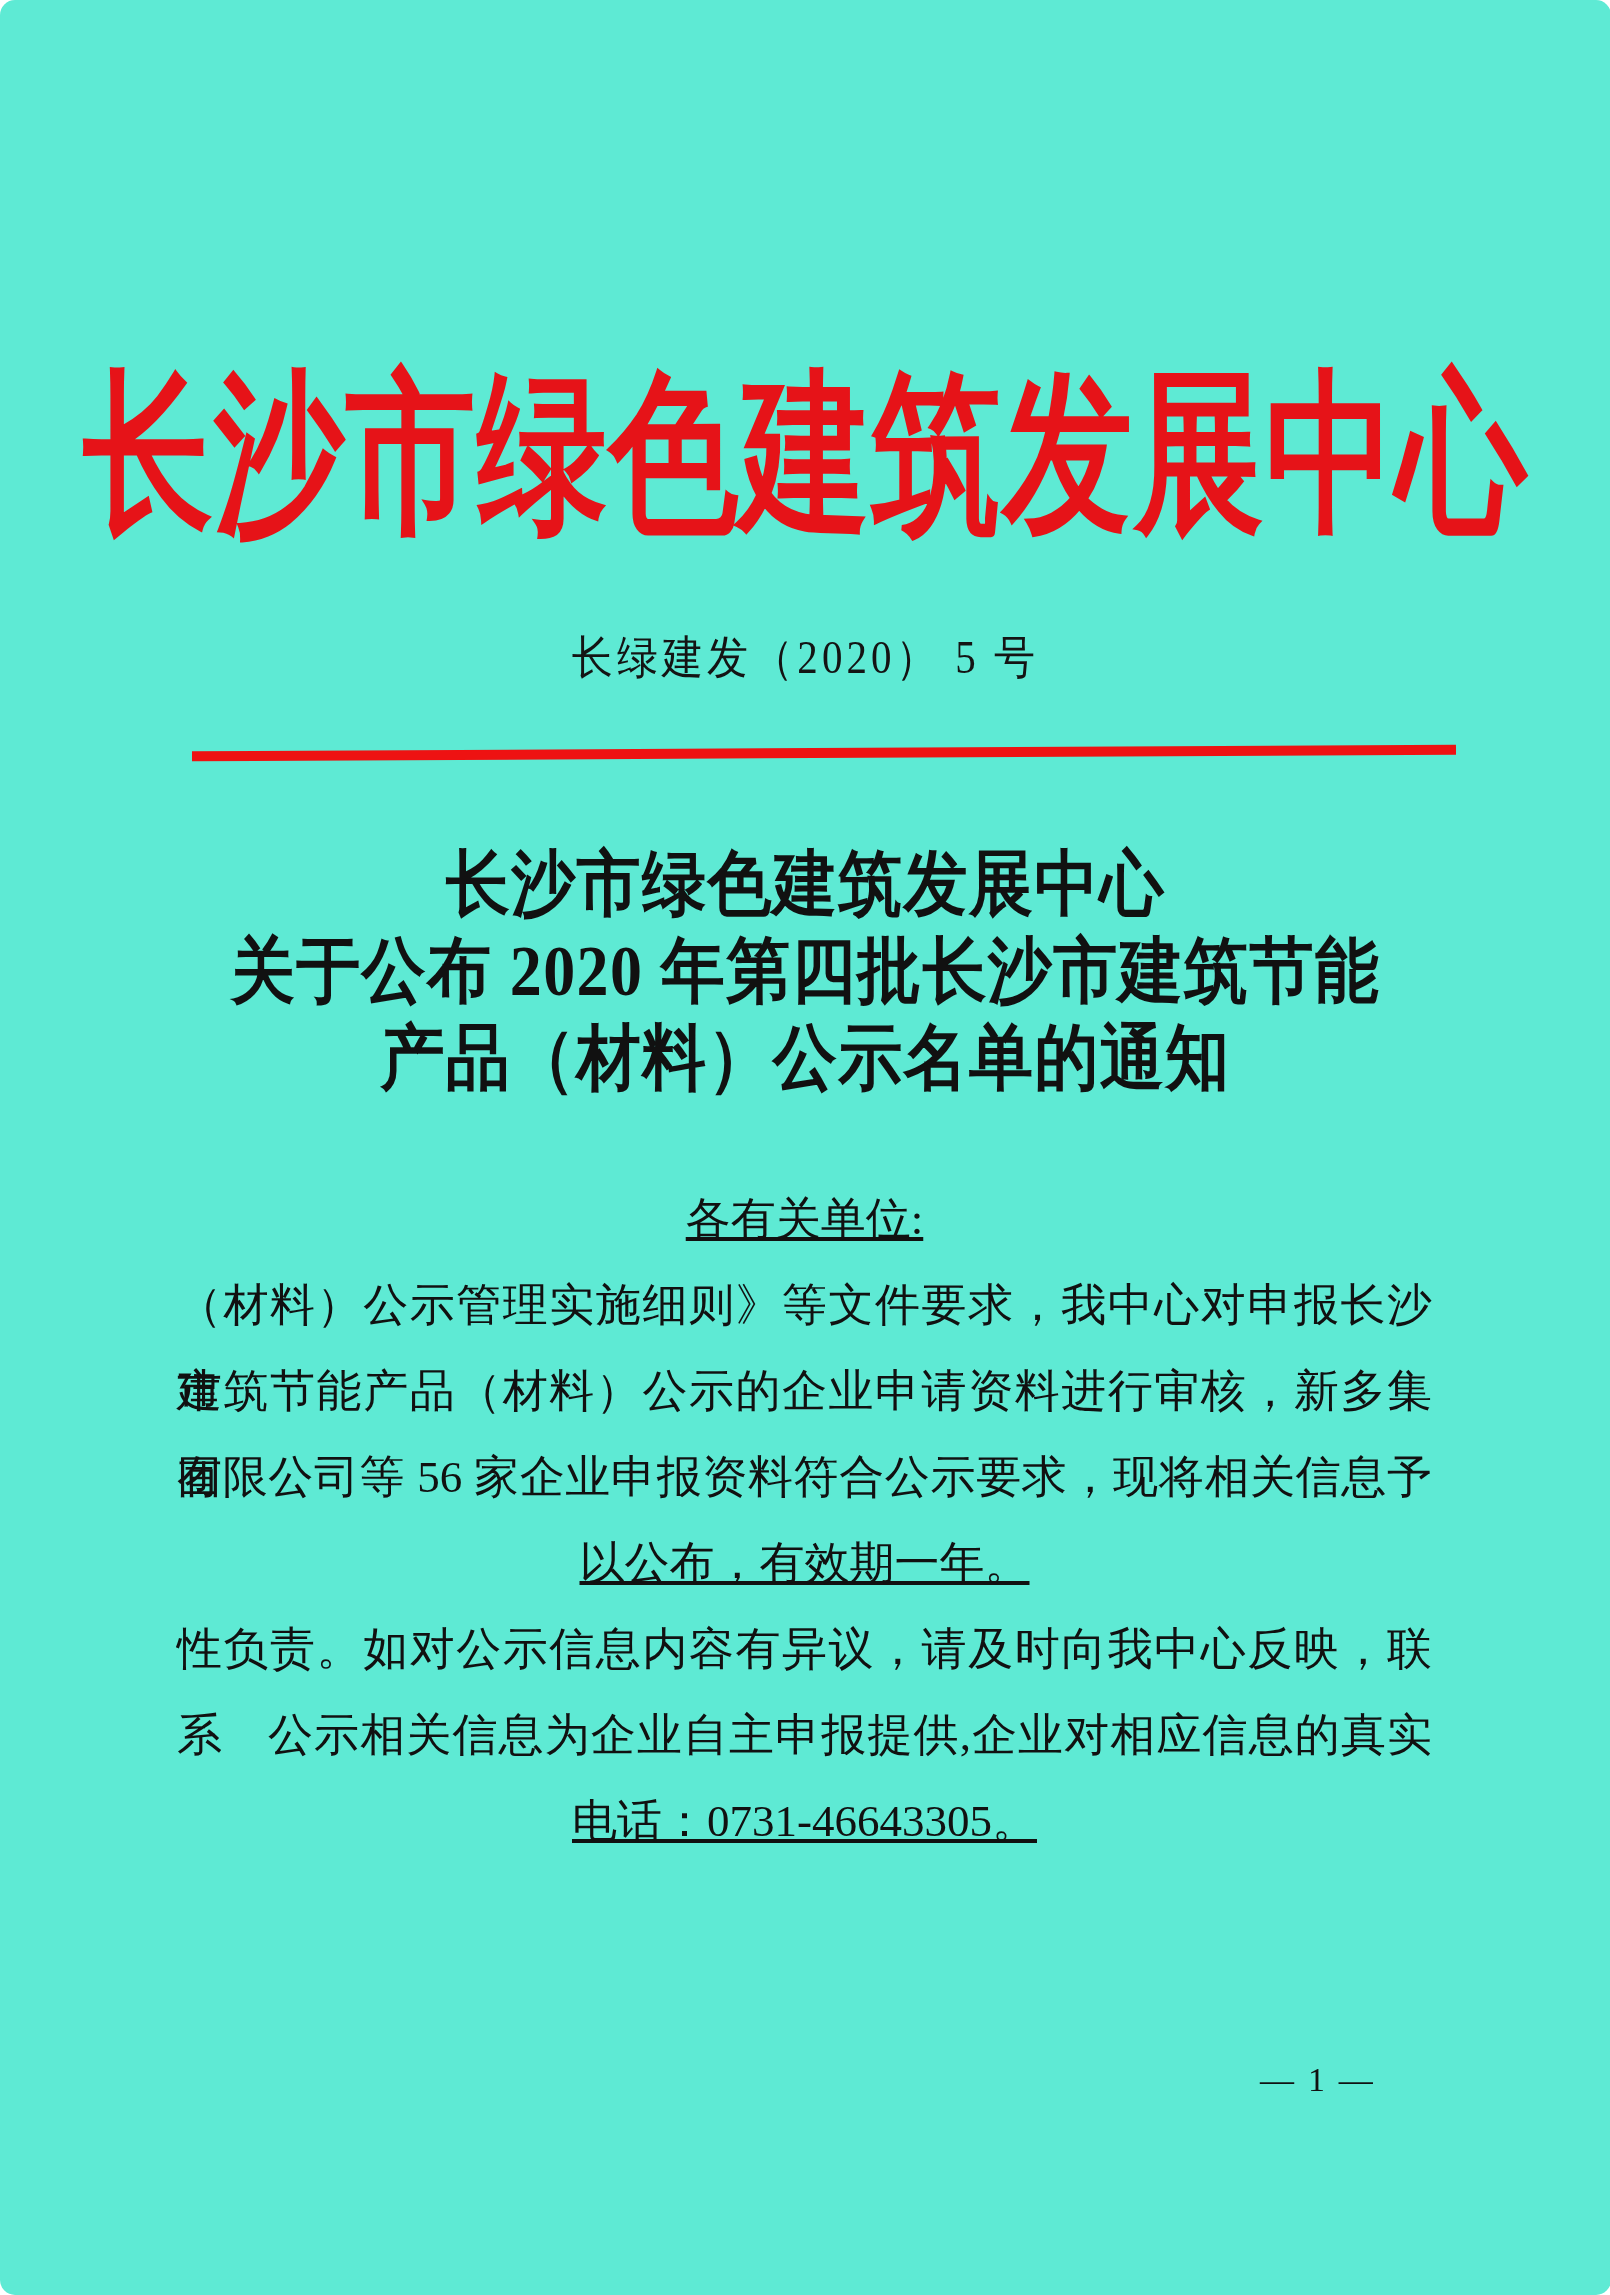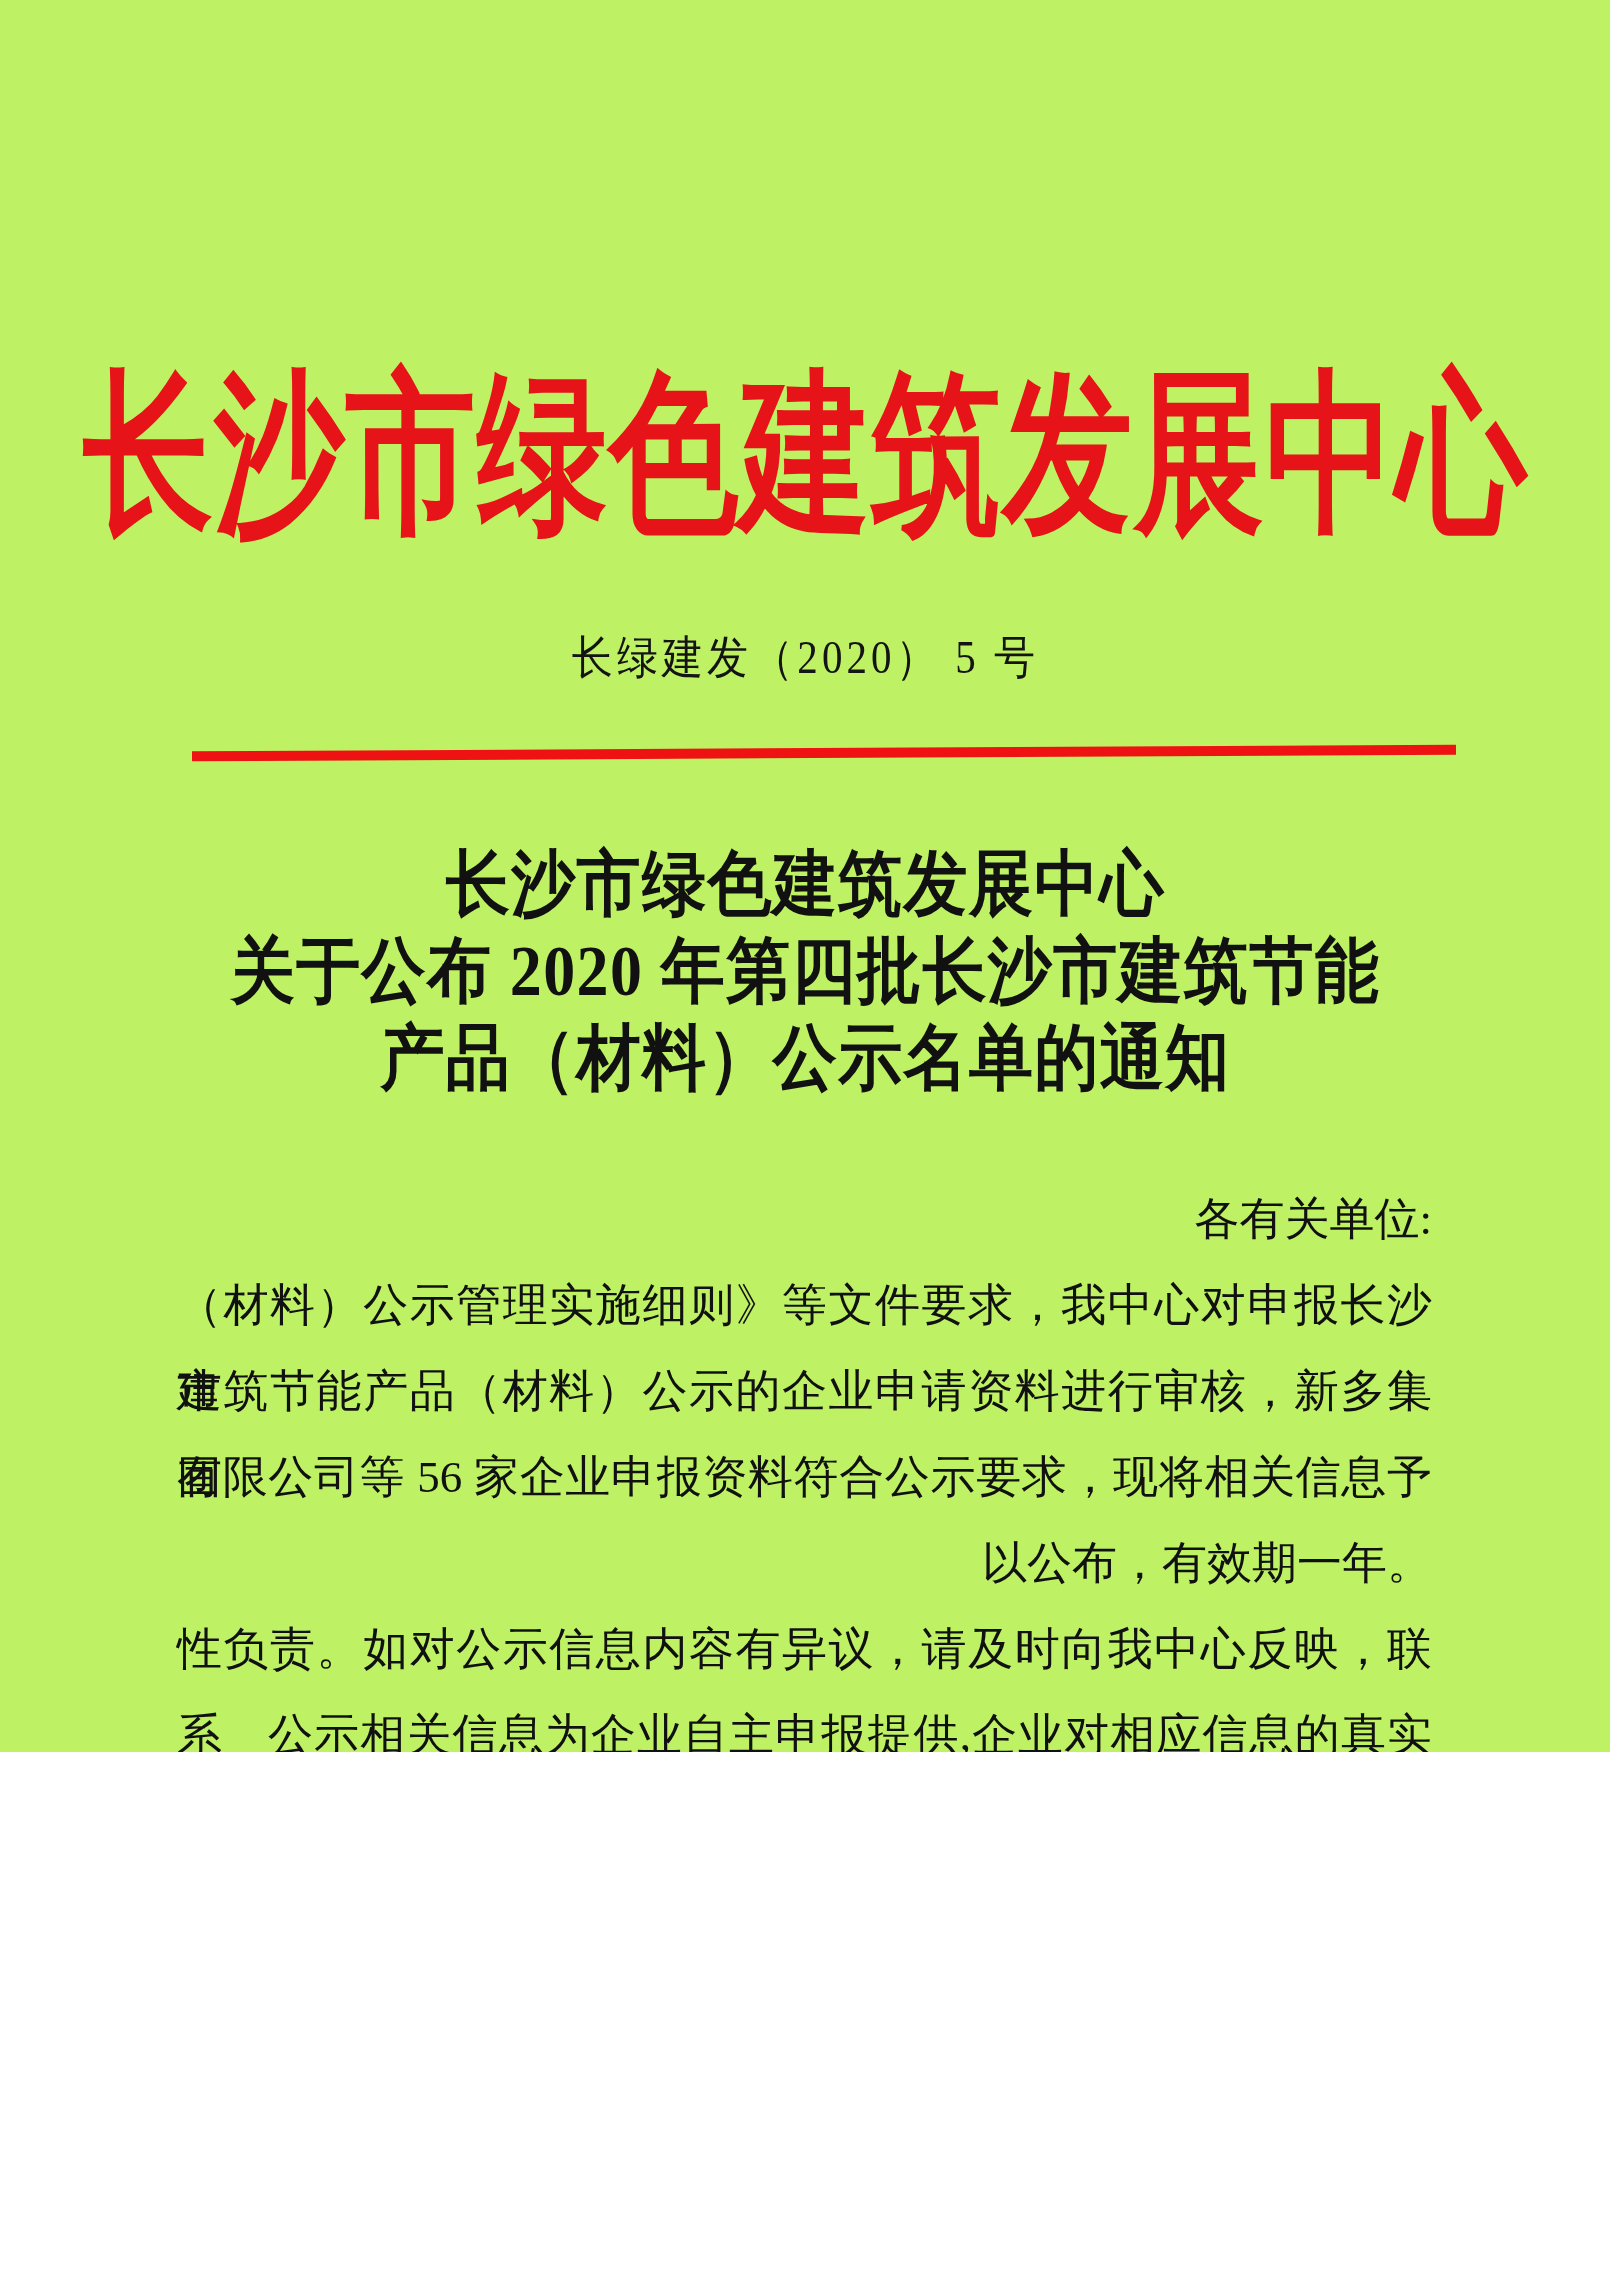--- a/index.html
+++ b/index.html
@@ -4,25 +4,26 @@
 <title>长沙市绿色建筑发展中心 长绿建发〔2020〕5号</title>
 <style>
   html, body {
     margin: 0;
     padding: 0;
     background: #ffffff;
   }
   .page {
     position: relative;
     width: 1611px;
-    height: 1752px;
-    background: #bef264;
+    height: 2295px;
+    background: #5eead4;
     overflow: hidden;
     font-family: "Liberation Serif", "DejaVu Serif", serif;
     color: #141414;
+    border-radius: 15px;
   }
 
   
   .org-title {
     position: absolute;
     top: 367px;
     left: 0;
     width: 100%;
     text-align: center;
     font-size: 130px;
@@ -99,21 +100,22 @@
     letter-spacing: 0;
   }
   .b-line.justify {
     text-align: justify;
     text-align-last: justify;
   }
   .b-line.indent {
     padding-left: 91px;
   }
   .b-line.plain {
-    text-align: right;
+    text-align: center;
+    text-decoration: underline;
   }
 
   
   .page-number {
     position: absolute;
     top: 2061px;
     left: 1260px;
     font-size: 34px;
     line-height: 38px;
     letter-spacing: 2.7px;

